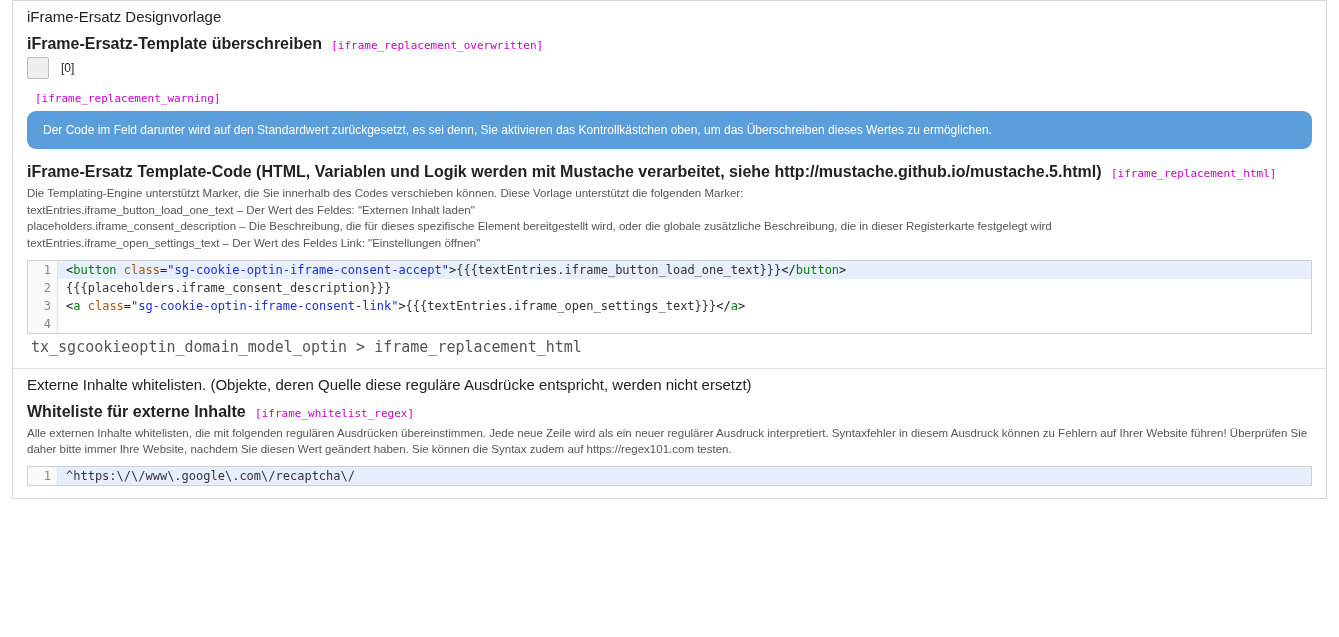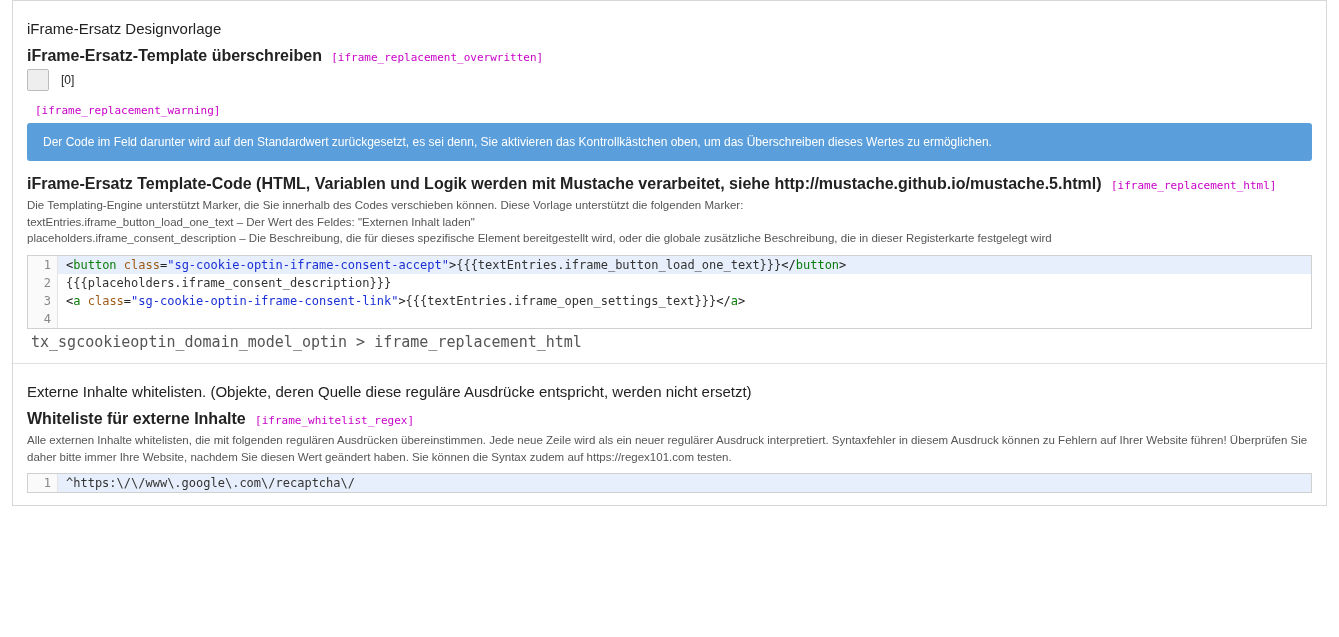--- a/index.html
+++ b/index.html
@@ -10,21 +10,21 @@
     font-size: 12px;
     color: #333;
     background: #fff;
   }
   .panel {
     border: 1px solid #d7d7d7;
     margin: 0 12px 8px 12px;
     background: #fff;
   }
   .section {
-    padding: 19px 14px 8px 14px;
+    padding: 7px 14px 8px 14px;
     border-bottom: 1px solid #e0e0e0;
   }
   .section:last-child { border-bottom: 0; }
   h3.section-title {
     margin: 0 0 10px 0;
     font-size: 15px;
     font-weight: 400;
     color: #222;
   }
   .field-label {
@@ -56,21 +56,21 @@
     height: 22px;
     border: 1px solid #bbb;
     border-radius: 2px;
     background: #eee;
     cursor: pointer;
   }
   .chk-label { font-size: 12px; color: #222; }
   .alert {
     background: #5a9edc;
     color: #fff;
-    border-radius: 3px;
+    border-radius: 9px;
     padding: 12px 16px;
     font-size: 12px;
     margin: 6px 0 10px 0;
   }
   .code-editor {
     border: 1px solid #d0d0d0;
     font-family: Menlo, Consolas, monospace;
     font-size: 12px;
     background: #fff;
     margin: 6px 0 4px 0;
@@ -130,20 +130,21 @@
 
     <div class="alert">Der Code im Feld darunter wird auf den Standardwert zurückgesetzt, es sei denn, Sie aktivieren das Kontrollkästchen oben, um das Überschreiben dieses Wertes zu ermöglichen.</div>
 
     <div style="margin-top:14px;">
       <span class="field-label">iFrame-Ersatz Template-Code (HTML, Variablen und Logik werden mit Mustache verarbeitet, siehe http://mustache.github.io/mustache.5.html)</span>
       <span class="field-key">[iframe_replacement_html]</span>
       <div class="field-desc">
         <div>Die Templating-Engine unterstützt Marker, die Sie innerhalb des Codes verschieben können. Diese Vorlage unterstützt die folgenden Marker:</div>
         <div>textEntries.iframe_button_load_one_text – Der Wert des Feldes: "Externen Inhalt laden"</div>
         <div>placeholders.iframe_consent_description – Die Beschreibung, die für dieses spezifische Element bereitgestellt wird, oder die globale zusätzliche Beschreibung, die in dieser Registerkarte festgelegt wird</div>
+        <div>textEntries.iframe_open_settings_text – Der Wert des Feldes Link: "Einstellungen öffnen"</div>
       </div>
 
       <div class="code-editor">
         <div class="code-line">
           <div class="gutter">1</div>
           <div class="code hl"><span class="tok-punc">&lt;</span><span class="tok-tag">button</span> <span class="tok-attr">class</span><span class="tok-punc">=</span><span class="tok-str">"sg-cookie-optin-iframe-consent-accept"</span><span class="tok-punc">&gt;</span><span class="tok-txt">{{{textEntries.iframe_button_load_one_text}}}</span><span class="tok-punc">&lt;/</span><span class="tok-tag">button</span><span class="tok-punc">&gt;</span></div>
         </div>
         <div class="code-line">
           <div class="gutter">2</div>
           <div class="code"><span class="tok-txt">{{{placeholders.iframe_consent_description}}}</span></div>

